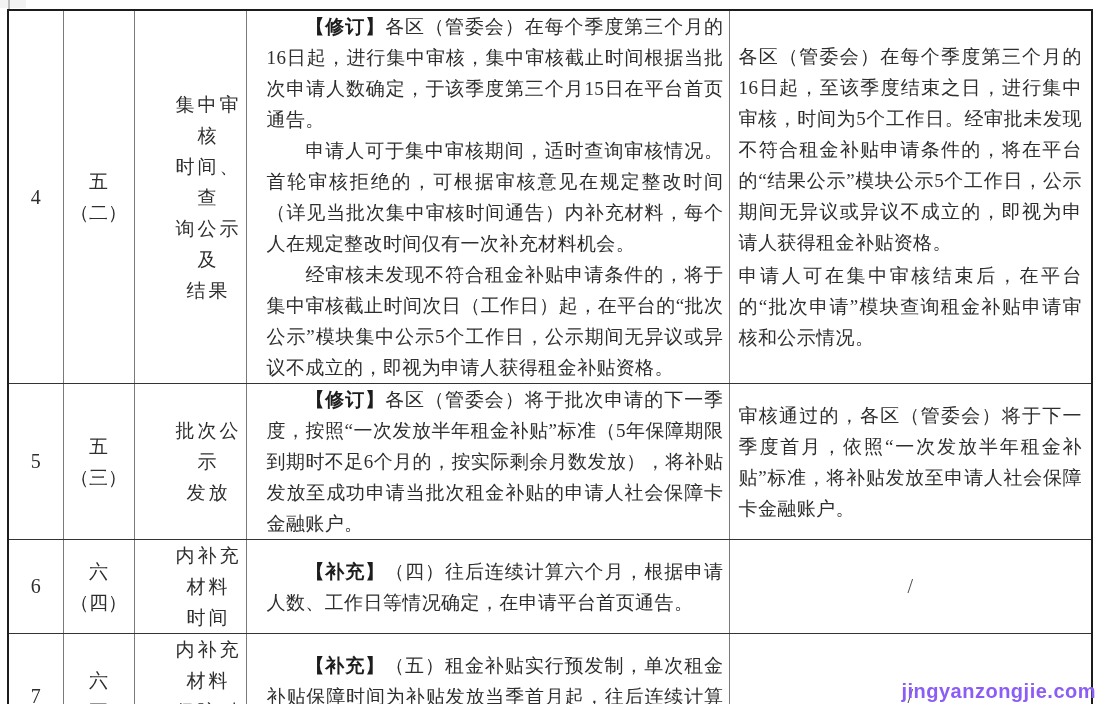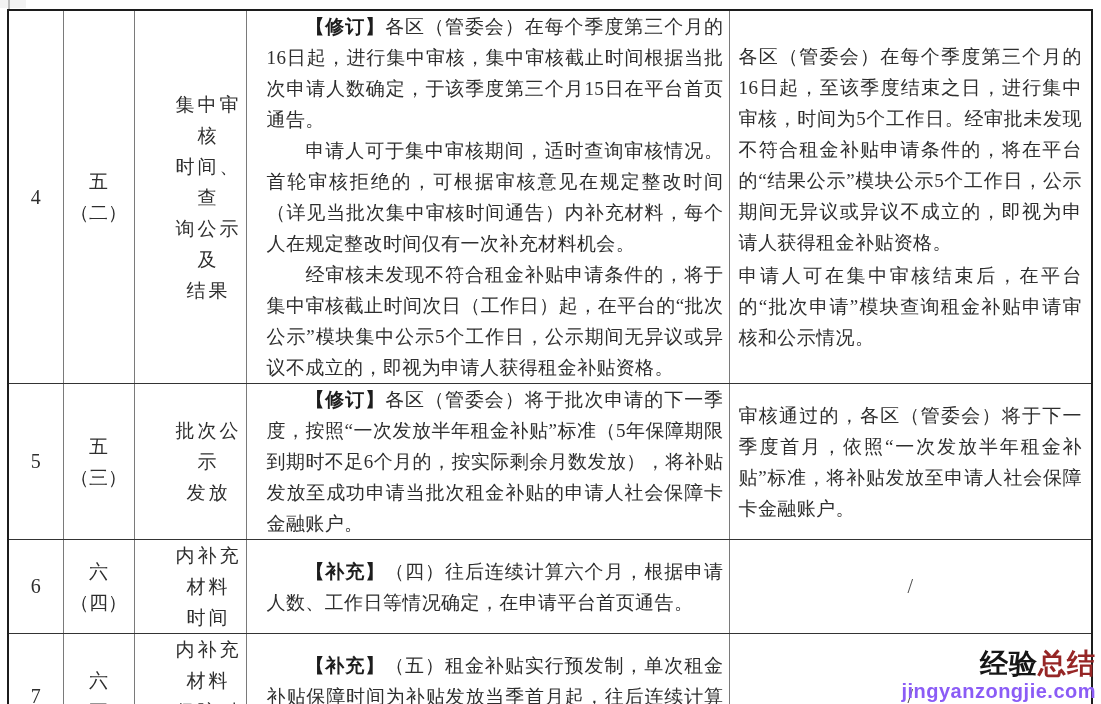--- a/index.html
+++ b/index.html
@@ -119,15 +119,14 @@
 保障时间</td>
     <td class="c-rev">
       <p class="rev"><span class="tag">【补充】</span><span>（五）租金补贴实行预发制，单次租金补贴保障时间为补贴发放当季首月起，往后连续计算六个月。</span></p>
     </td>
     <td class="c-slash">/</td>
   </tr>
 </tbody>
   </table>
 
 <div class="wm">
-  <div class="wm-top"><span class="wm-black">经验</span><span class="wm-red">总结</span></div>
   <div class="wm-domain">jingyanzongjie.com</div>
 </div>
 
 </body></html>

